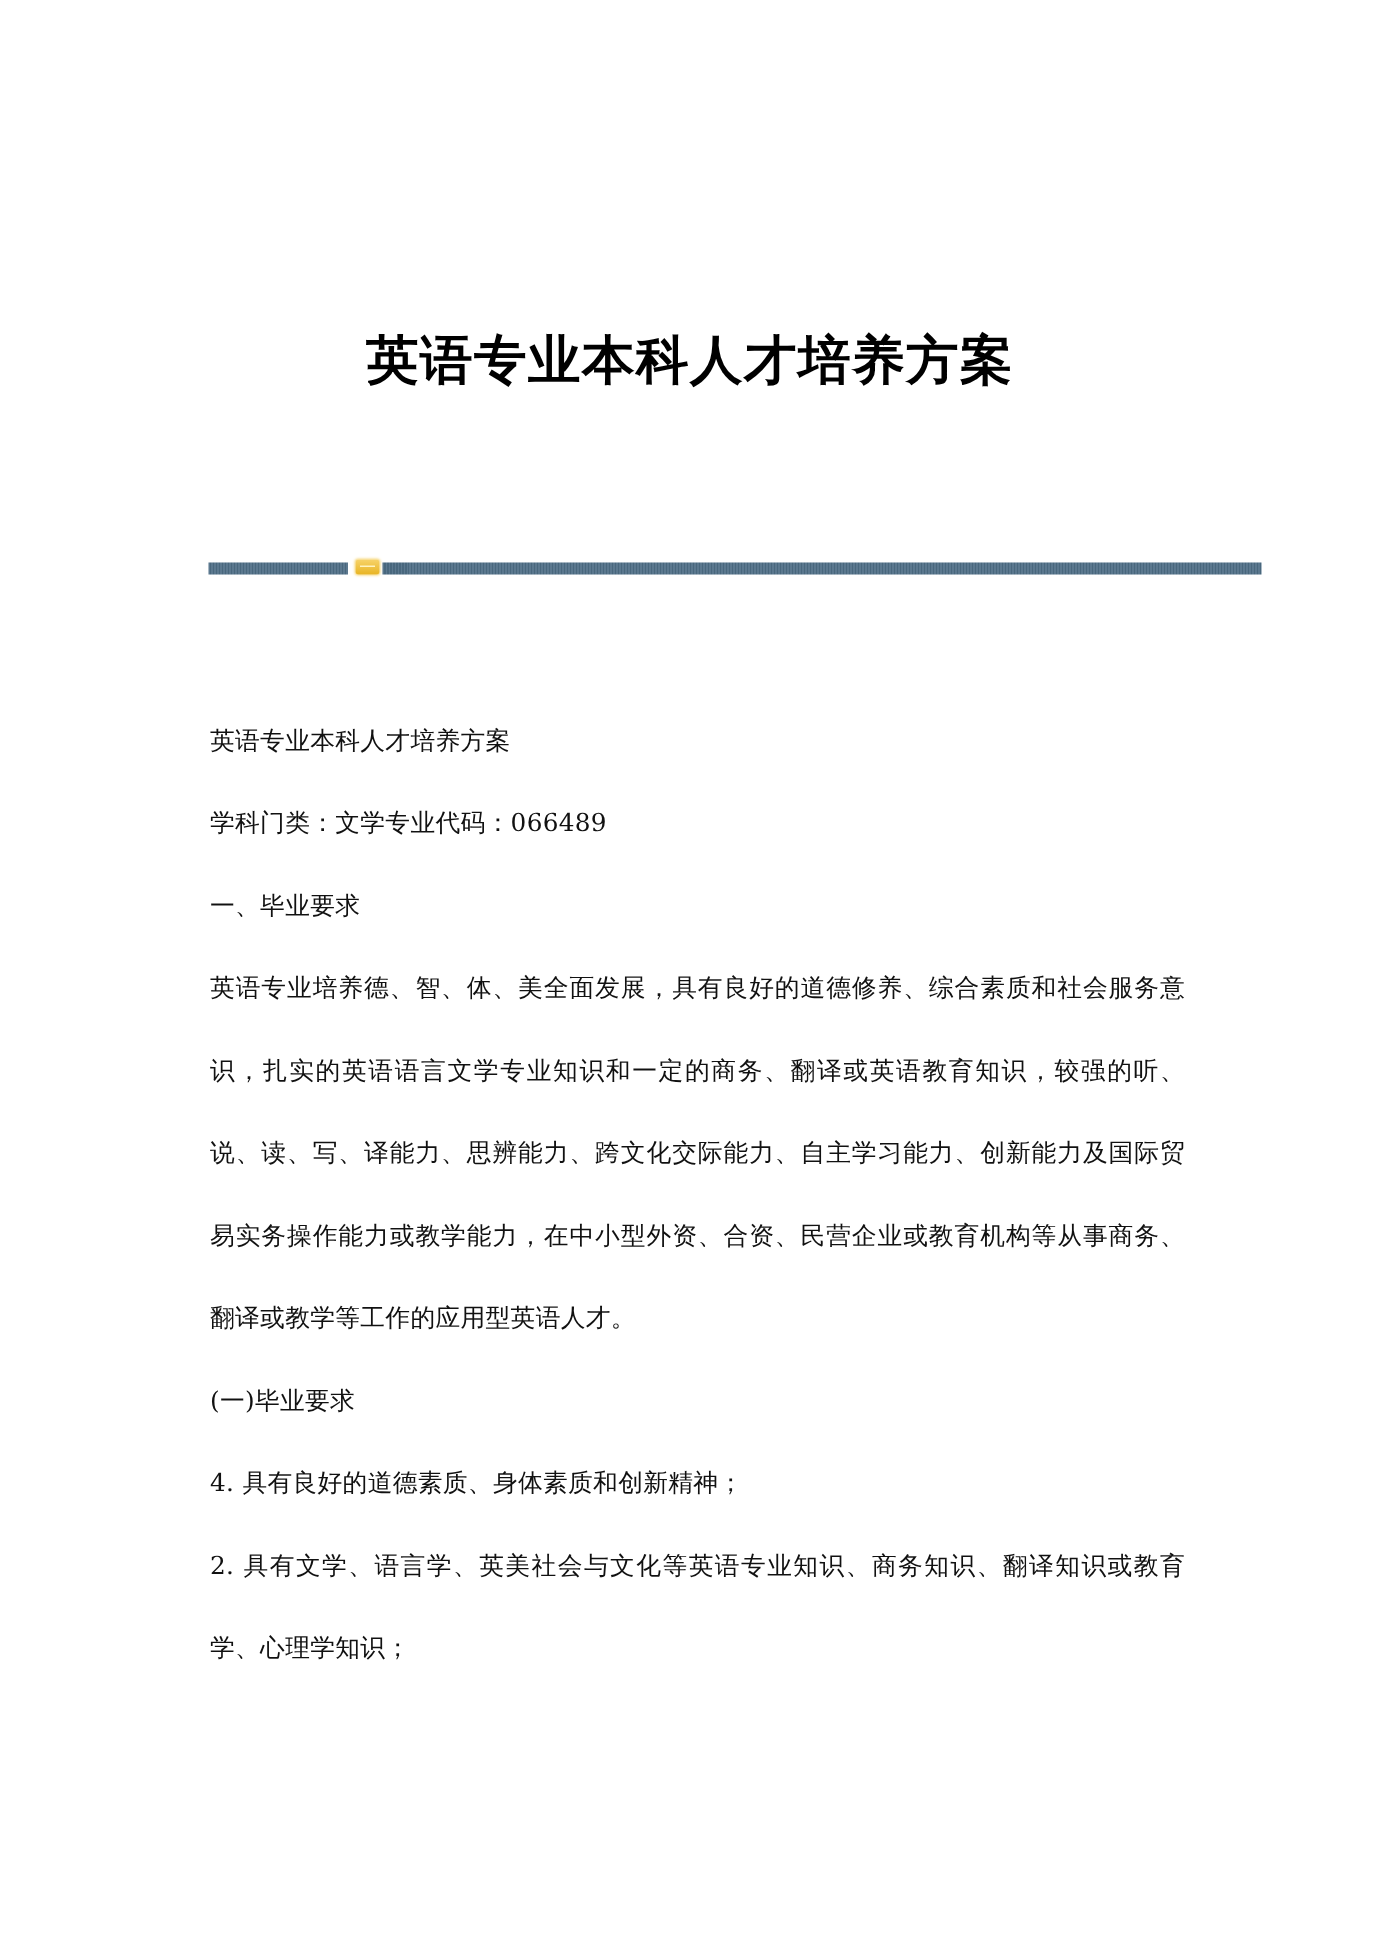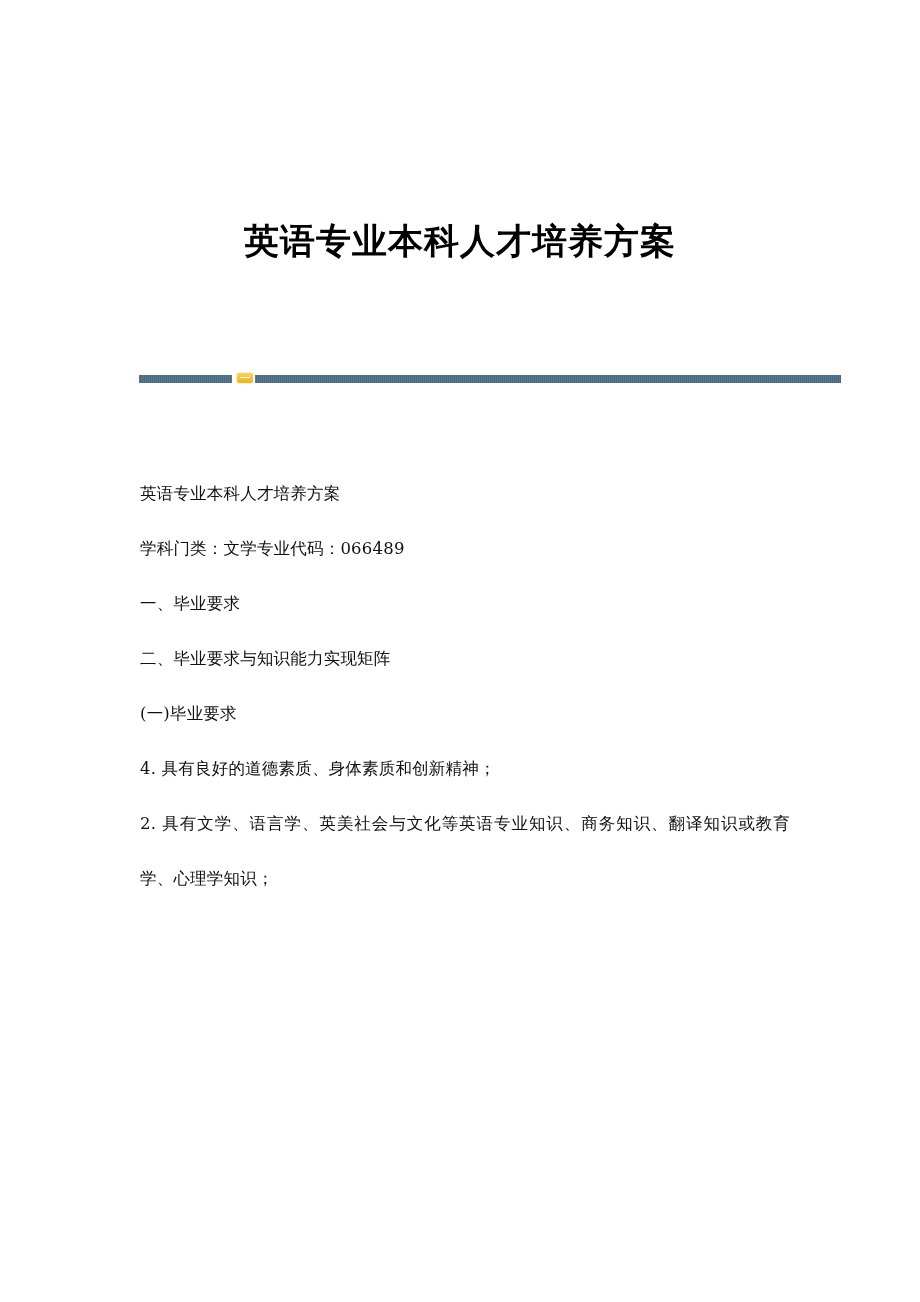--- a/index.html
+++ b/index.html
@@ -84,17 +84,17 @@
 <div class="divider">
   <div class="seg seg-left"></div>
   <div class="badge"></div>
   <div class="seg seg-right"></div>
 </div>
 
 <div class="content">
   <p class="para">英语专业本科人才培养方案</p>
   <p class="para">学科门类：文学专业代码：066489</p>
   <p class="para">一、毕业要求</p>
-  <p class="para">二、毕业要求与知识能力实现矩阵</p>
+  <p class="para">英语专业培养德、智、体、美全面发展，具有良好的道德修养、综合素质和社会服务意识，扎实的英语语言文学专业知识和一定的商务、翻译或英语教育知识，较强的听、说、读、写、译能力、思辨能力、跨文化交际能力、自主学习能力、创新能力及国际贸易实务操作能力或教学能力，在中小型外资、合资、民营企业或教育机构等从事商务、翻译或教学等工作的应用型英语人才。</p>
   <p class="para">(一)毕业要求</p>
   <p class="para">4. 具有良好的道德素质、身体素质和创新精神；</p>
   <p class="para">2. 具有文学、语言学、英美社会与文化等英语专业知识、商务知识、翻译知识或教育学、心理学知识；</p>
 </div>
 
 </body></html>

